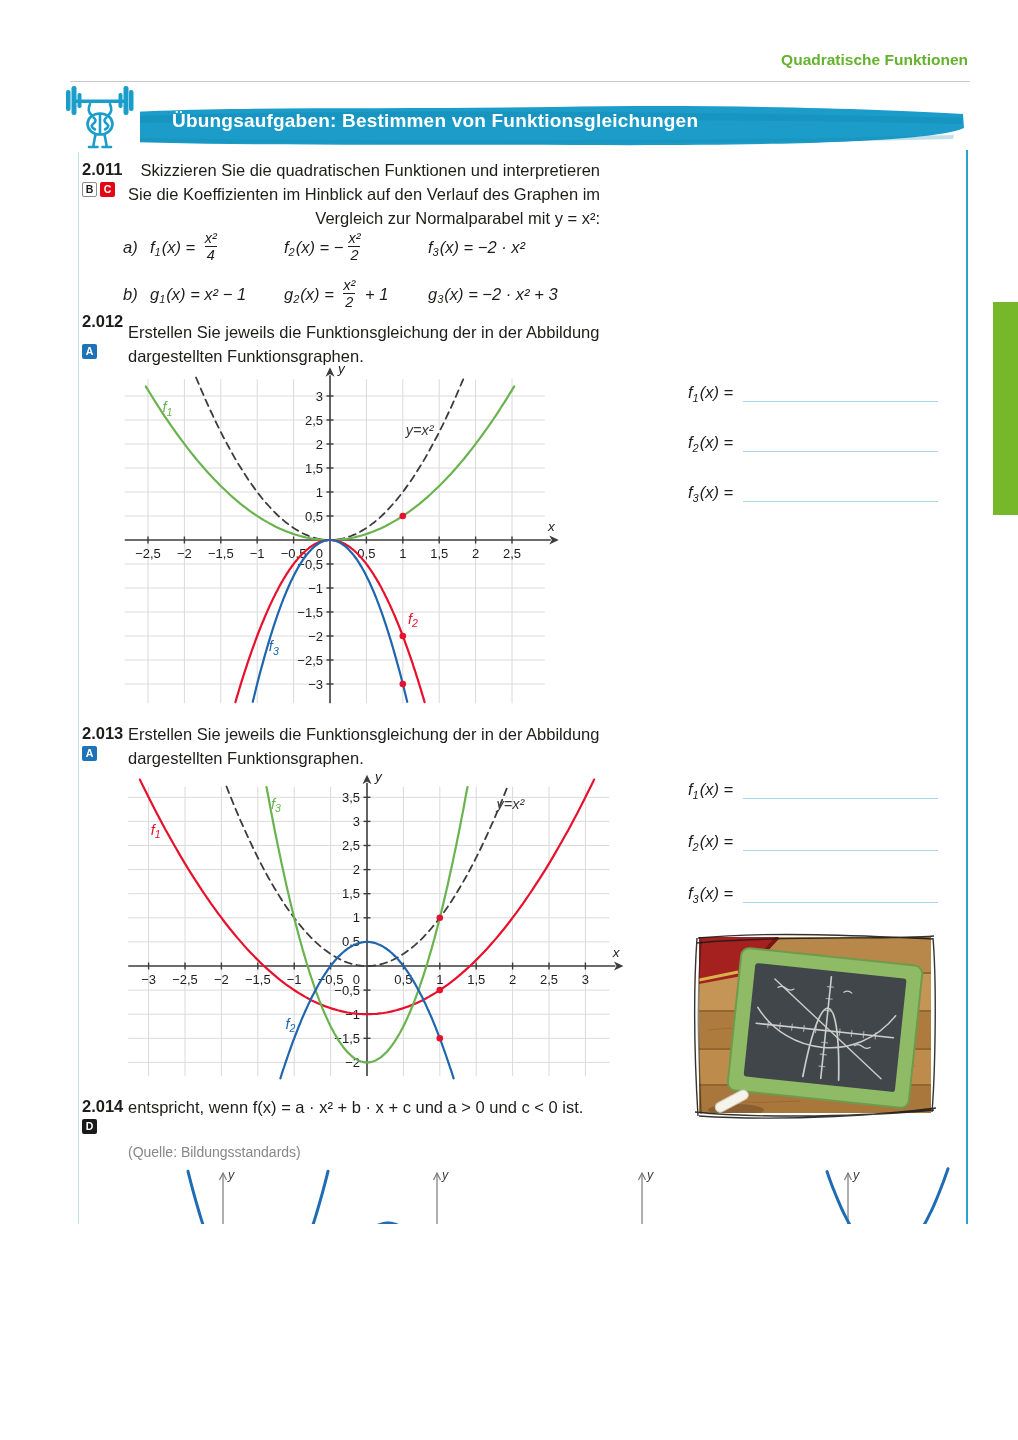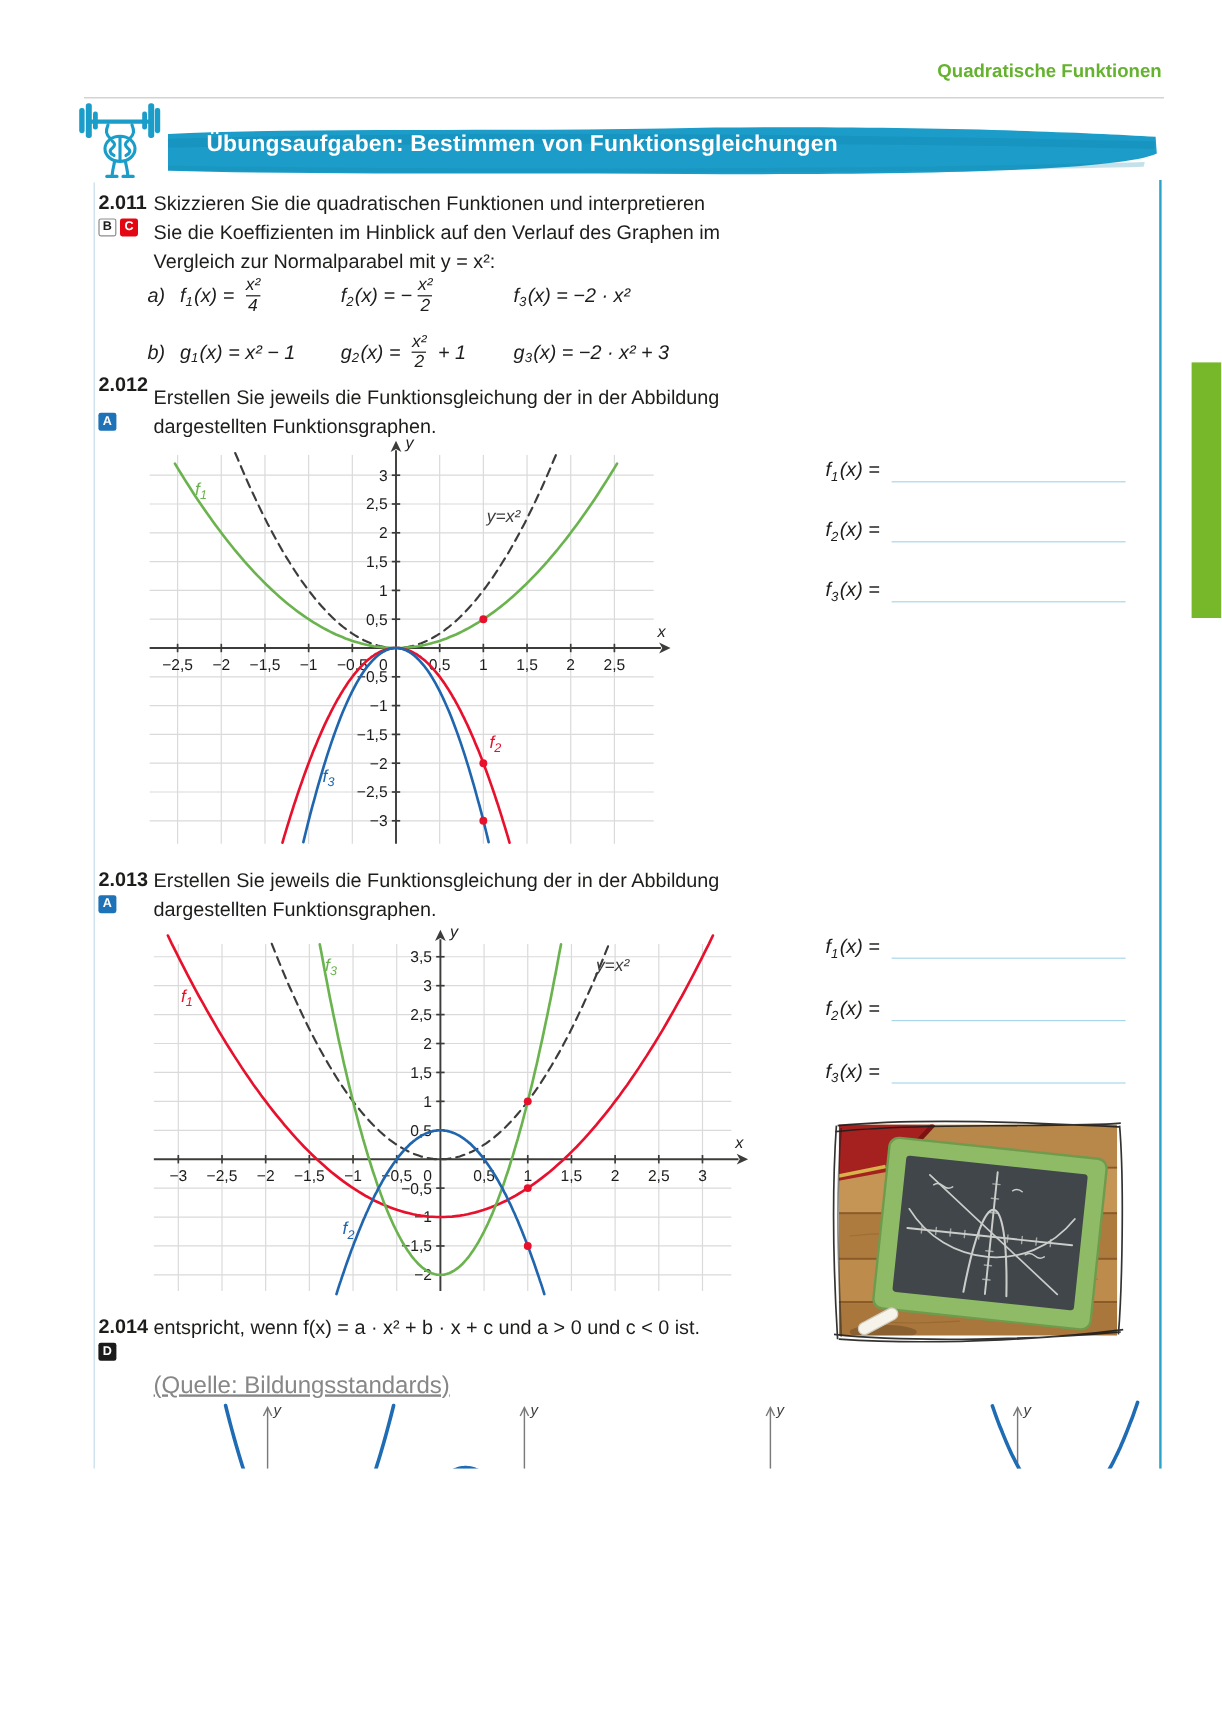--- a/index.html
+++ b/index.html
@@ -21,21 +21,21 @@
   .ex-num{position:absolute;left:82px;font-weight:700;font-size:16.5px;}
   .badges{position:absolute;left:82px;display:flex;gap:3px;}
   .badge{display:inline-block;width:15px;height:15px;line-height:15px;text-align:center;
          font-size:10.5px;font-weight:700;border-radius:2px;box-sizing:border-box;}
   .badge-A{background:#1e72b8;color:#fff;}
   .badge-B{background:#fff;color:#1d1d1b;border:1.5px solid #8c8c8c;line-height:12px;}
   .badge-C{background:#e30613;color:#fff;}
   .badge-D{background:#1a1a1a;color:#fff;}
 
   .ex-text{position:absolute;left:128px;font-size:16.5px;line-height:24px;}
-  .src-note{position:absolute;left:128px;font-size:20px;color:#878787;text-decoration:underline;}
+  .src-note{position:absolute;left:128px;font-size:14px;color:#878787;}
 
   .f-row{position:absolute;left:123px;display:flex;align-items:center;height:46px;
          font-size:16.5px;font-style:italic;}
   .f-lab{width:27px;}
   .f-item{display:inline-flex;align-items:center;white-space:pre;}
   .f-item.c1{width:134px;}
   .f-item.c2{width:144px;}
   .msub{font-size:11px;position:relative;top:5px;margin-right:1px;font-style:italic;}
   .frac{display:inline-flex;flex-direction:column;align-items:center;margin:0 3px;justify-content:center;}
   .frac .num{font-size:14.5px;line-height:16px;padding:0 2px;}
@@ -100,21 +100,21 @@
 
   <div class="rule-left"></div>
   <div class="rule-right"></div>
   <div class="tab-green"></div>
 
   <div class="ex-num" style="top:160px;">2.011</div>
   <div class="badges" style="top:182px;">
     <span class="badge badge-B">B</span>
     <span class="badge badge-C">C</span>
   </div>
-  <div class="ex-text" style="top:158px;">
+  <div class="ex-text" style="top:158px;text-align:right;">
     <div>Skizzieren Sie die quadratischen Funktionen und interpretieren</div>
     <div>Sie die Koeffizienten im Hinblick auf den Verlauf des Graphen im</div>
     <div>Vergleich zur Normalparabel mit y = x²:</div>
   </div>
   <div class="f-row" style="top:224px;">
     <span class="f-lab">a)</span>
     <span class="f-item c1"><span>f</span><span class="msub">1</span><span>(x) = </span><span class="frac"><span class="num">x²</span><span class="den">4</span></span></span>
     <span class="f-item c2"><span>f</span><span class="msub">2</span><span>(x) = −</span><span class="frac"><span class="num">x²</span><span class="den">2</span></span></span>
     <span class="f-item"><span>f</span><span class="msub">3</span><span>(x) = −2 · x²</span></span>
   </div>

